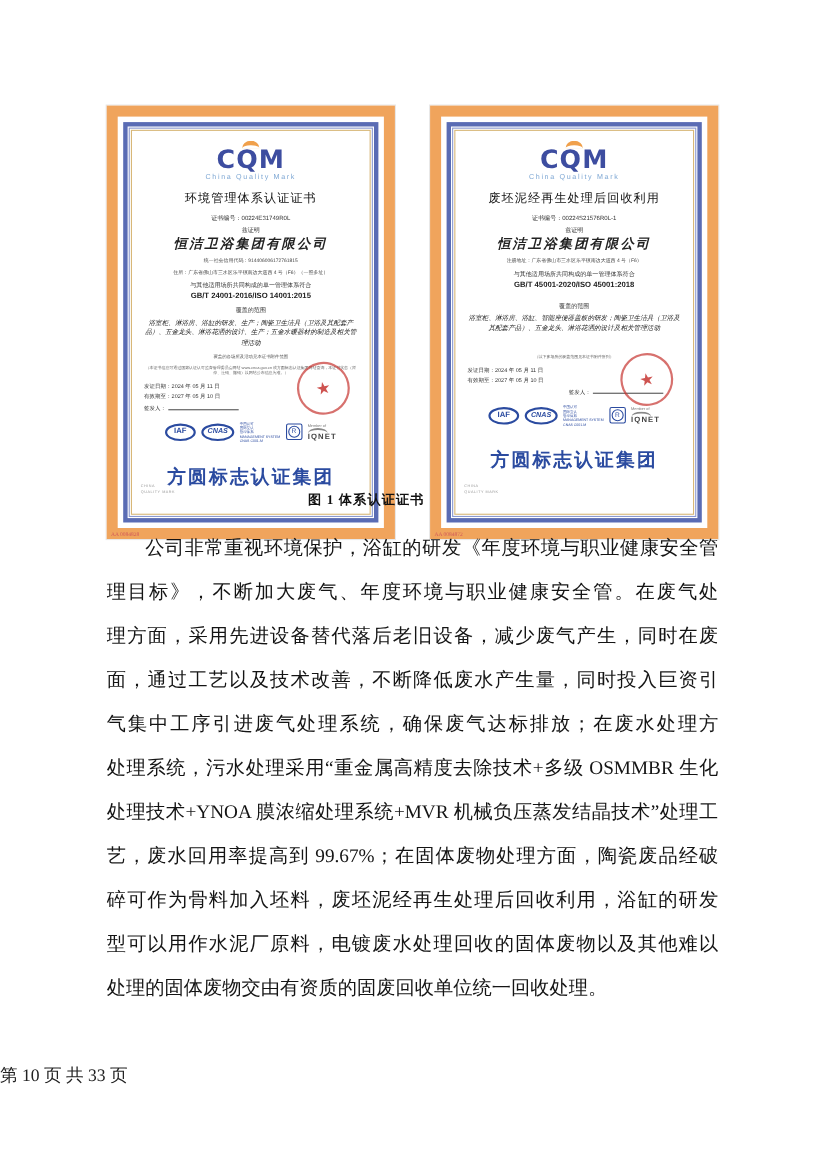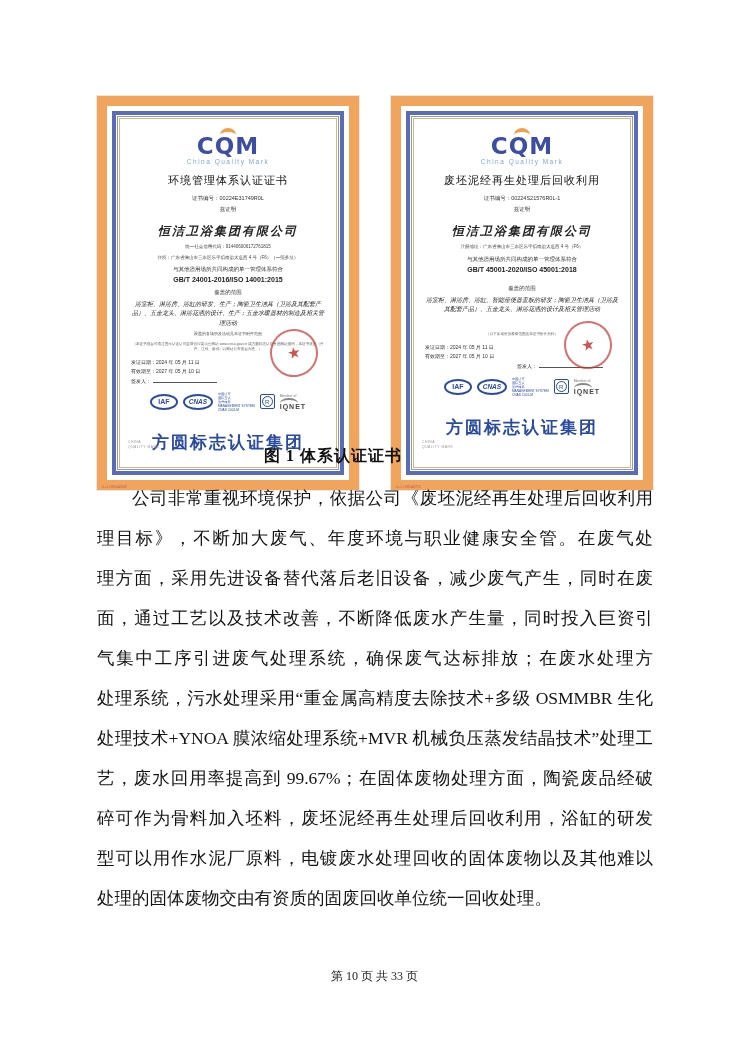--- a/index.html
+++ b/index.html
@@ -32,21 +32,21 @@
     text-align:center; font-family:"Liberation Sans","DejaVu Sans",sans-serif;
   }
   .cqm-arc { width:16px; height:7px; border-top:4px solid #f0a04b;
     border-radius:50% 50% 0 0/100% 100% 0 0; margin:1px auto 0 auto; }
   .cqm-word { font-size:23px; font-weight:bold; color:#3d4da0; letter-spacing:1px;
     line-height:22px; font-family:"DejaVu Sans","Liberation Sans",sans-serif; }
   .cqm-sub { font-size:6.5px; color:#7fa8d4; letter-spacing:1.5px; margin-top:1px; }
   .cert-title { font-size:11px; font-weight:normal; color:#111; margin-top:8px; letter-spacing:1px; }
   .cert-no { font-size:5.5px; color:#333; margin-top:7px; }
   .attest { font-size:5.5px; color:#333; margin-top:4px; }
-  .company { font-size:12px; color:#222; margin-top:10px; letter-spacing:2px;
+  .company { font-size:12px; color:#222; margin-top:0; letter-spacing:2px;
     font-family:"Liberation Serif","DejaVu Serif",serif; font-style:italic; font-weight:bold; }
   .tiny { font-size:4.5px; color:#444; margin-top:4px; line-height:1.45; }
   .conform { font-size:5.5px; color:#333; margin-top:5px; }
   .standard { font-size:7px; font-weight:bold; color:#222; margin-top:3px; }
   .scope-head { font-size:5.5px; color:#333; margin-top:6px; }
   .scope { font-size:6px; color:#222; margin-top:4px; line-height:1.55;
     font-family:"Liberation Serif","DejaVu Serif",serif; font-style:italic; text-align:center; }
   .scope-note { font-size:4px; color:#555; margin-top:3px; }
   .legal { font-size:3.6px; color:#666; margin-top:6px; line-height:1.5; text-align:center; }
   .dates { text-align:left; font-size:5px; color:#333; margin-top:5px; line-height:1.8; }
@@ -71,28 +71,28 @@
   .member-of { font-size:3.5px; color:#777; }
   .iqnet-swoosh { width:18px; height:5px; border-top:2px solid #888;
     border-radius:50% 50% 0 0/100% 100% 0 0; }
   .iqnet { font-size:7px; font-weight:bold; color:#444; letter-spacing:1px; }
   .org { font-size:17px; font-weight:bold; color:#2b4ba0; letter-spacing:2px; margin-top:19px; }
   .cqm-mark-corner { position:absolute; left:6px; bottom:16px; text-align:left;
     font-size:3.4px; color:#999; letter-spacing:.5px; line-height:1.3; }
   .serial { position:absolute; left:-6px; bottom:-9px; font-size:5px; color:#d05a5a; }
   
   .caption { position:absolute; left:0; top:446px; width:666px; text-align:center;
-    font-size:16px; font-weight:bold; color:#111; letter-spacing:1px; }
+    font-size:12px; font-weight:bold; color:#111; letter-spacing:1px; }
   .body-text { position:absolute; left:97px; top:478px; width:556px; font-size:17.5px; color:#141414; }
   .body-text .line { height:40px; line-height:40px; white-space:nowrap;
     text-align:justify; text-align-last:justify; overflow:hidden; }
   .body-text .line.indent { text-indent:2em; }
   .body-text .line.last { text-align-last:left; }
-  .page-footer { position:absolute; left:0; top:968px; width:749px; text-align:center;
-    font-size:12px; color:#222; }
+  .page-footer { position:absolute; left:0; top:968px; width:749px; text-align:left;
+    font-size:16px; color:#222; }
 </style>
 </head>
 <body>
 
 <div class="certs-row">
 
   <div class="cert">
     <div class="cert-blue">
       <div class="cert-gold">
         <div class="cert-content">
@@ -207,21 +207,21 @@
         </div>
       </div>
     </div>
     <div class="serial">AA 0084872</div>
   </div>
 </div>
 
 <div class="caption">图 1  体系认证证书</div>
 
 <div class="body-text">
-  <div class="line indent">公司非常重视环境保护，依据公司《废坯泥经再生处理后回收利用</div>
+  <div class="line indent">公司非常重视环境保护，浴缸的研发《年度环境与职业健康安全管</div>
   <div class="line">理目标》，不断加大废气、年度环境与职业健康安全管。在废气处</div>
   <div class="line">理方面，采用先进设备替代落后老旧设备，减少废气产生，同时在废</div>
   <div class="line">面，通过工艺以及技术改善，不断降低废水产生量，同时投入巨资引</div>
   <div class="line">气集中工序引进废气处理系统，确保废气达标排放；在废水处理方</div>
   <div class="line">处理系统，污水处理采用“重金属高精度去除技术+多级 OSMMBR 生化</div>
   <div class="line">处理技术+YNOA 膜浓缩处理系统+MVR 机械负压蒸发结晶技术”处理工</div>
   <div class="line">艺，废水回用率提高到 99.67%；在固体废物处理方面，陶瓷废品经破</div>
   <div class="line">碎可作为骨料加入坯料，废坯泥经再生处理后回收利用，浴缸的研发</div>
   <div class="line">型可以用作水泥厂原料，电镀废水处理回收的固体废物以及其他难以</div>
   <div class="line last">处理的固体废物交由有资质的固废回收单位统一回收处理。</div>

